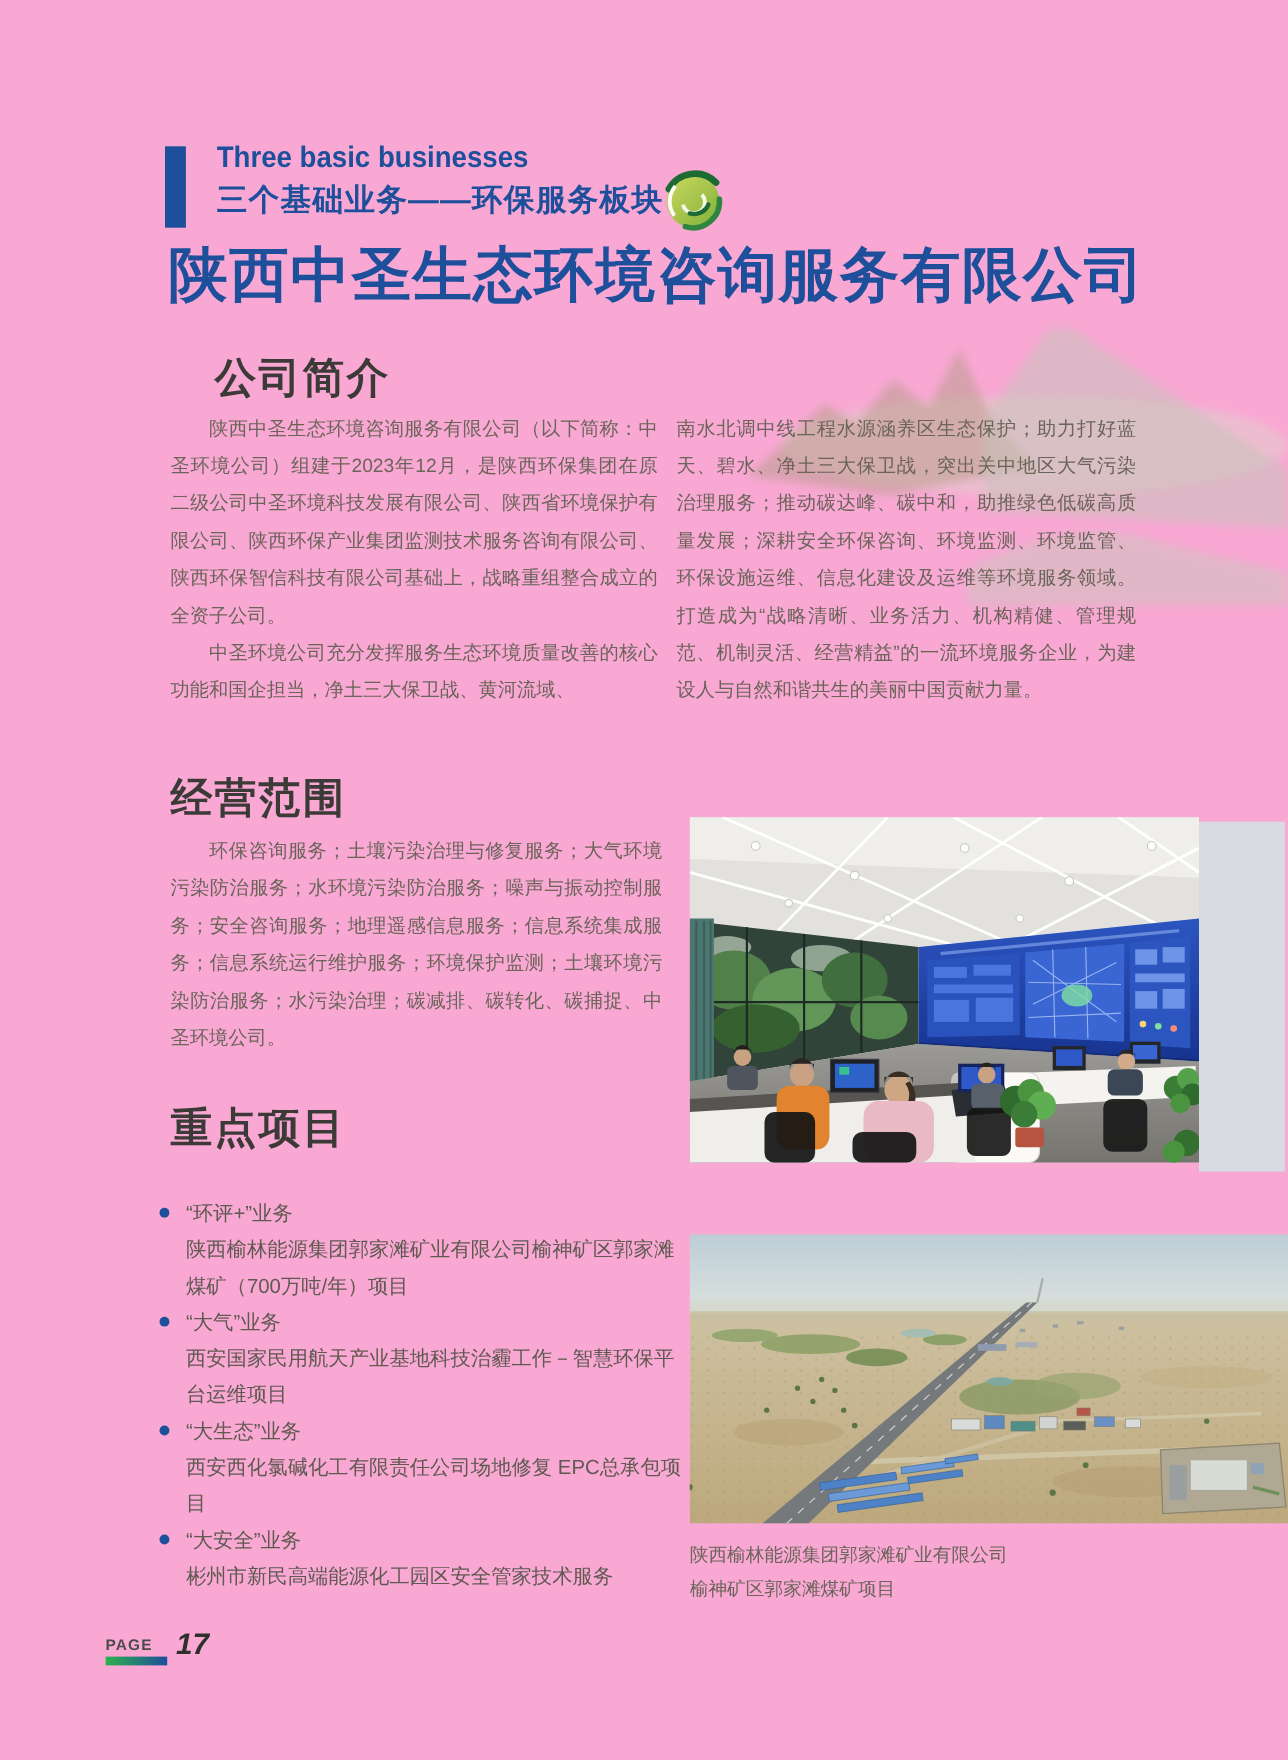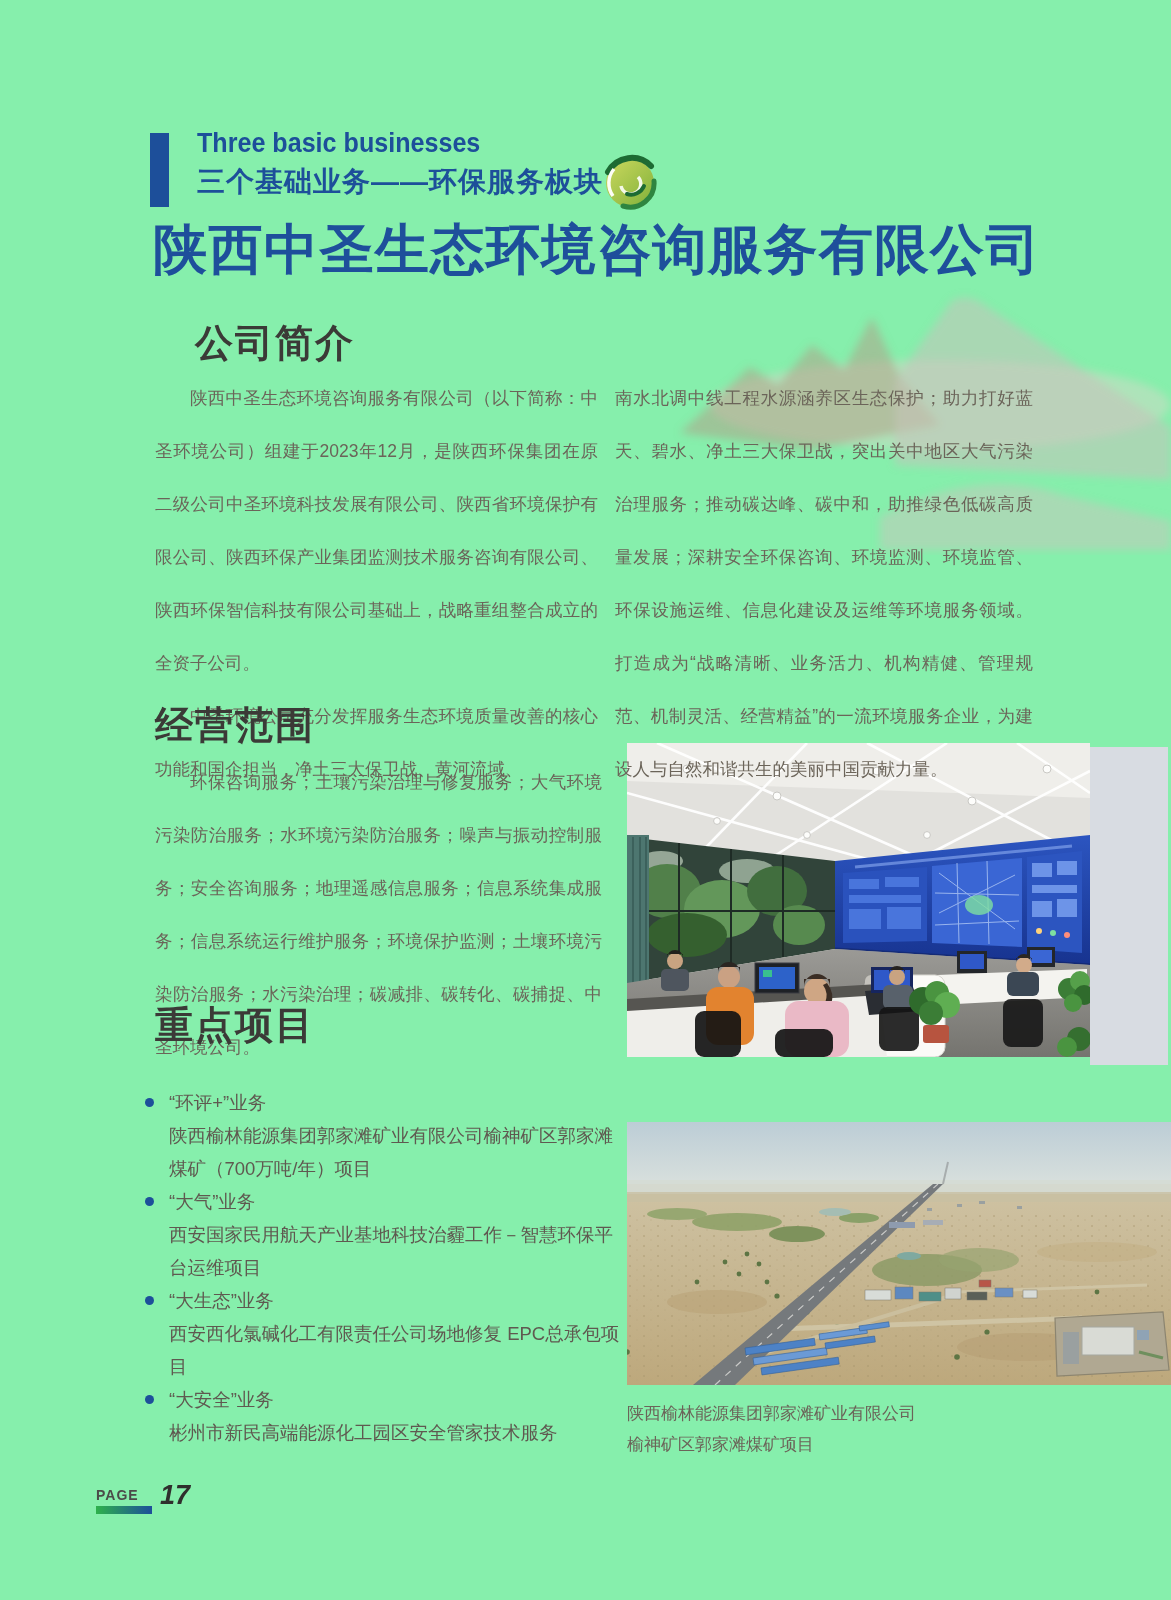--- a/index.html
+++ b/index.html
@@ -1,32 +1,32 @@
 <!DOCTYPE html>
 <html><head>
 <meta charset="utf-8">
 <style>
   html,body{margin:0;padding:0;}
   body{font-family:"Liberation Sans","DejaVu Sans",sans-serif;}
-  .page{position:relative;width:1171px;height:1600px;background:#86efac;overflow:hidden;}
+  .page{position:relative;width:1171px;height:1600px;background:#f9a8d4;overflow:hidden;}
   .abs{position:absolute;}
   
   .hbar{left:150px;top:133px;width:19px;height:74px;background:#1d4f9a;}
   .h-en{left:197px;top:128px;font-size:27px;font-weight:bold;color:#1d4f9a;transform:scaleX(.93);transform-origin:left;letter-spacing:0px;white-space:nowrap;}
   .h-zh{left:197px;top:163px;font-size:28px;font-weight:800;color:#1d4f9a;letter-spacing:1px;white-space:nowrap;}
   .logo{left:599px;top:150px;width:62px;height:62px;}
   .bigtitle{left:153px;top:214px;font-size:54px;font-weight:800;color:#1e4f9b;letter-spacing:1.5px;white-space:nowrap;z-index:3;}
   .wm{left:600px;top:255px;width:571px;height:300px;z-index:1;pointer-events:none;}
   
   .h2{font-size:38px;font-weight:800;color:#3b3a37;letter-spacing:2px;white-space:nowrap;z-index:3;}
   .h2-intro{left:155px;top:318px;margin-left:40px;}
   .h2-scope{left:155px;top:700px;}
   .h2-proj{left:155px;top:1000px;}
   
-  .copy{font-size:17.5px;line-height:53px;color:#6b6459;text-align:justify;z-index:3;}
+  .copy{font-size:17.5px;line-height:34px;color:#6b6459;text-align:justify;z-index:3;}
   .indent{text-indent:2em;}
   .col-l{left:155px;top:372px;width:443px;}
   .col-r{left:615px;top:372px;width:418px;}
   .scope-body{left:155px;top:756px;width:447px;}
   
   .photo{z-index:2;}
   .office{left:627px;top:743px;width:463px;height:314px;}
   .strip{left:1090px;top:747px;width:78px;height:318px;background:#d8dce2;}
   .aerial{left:627px;top:1122px;width:544px;height:263px;}
   

